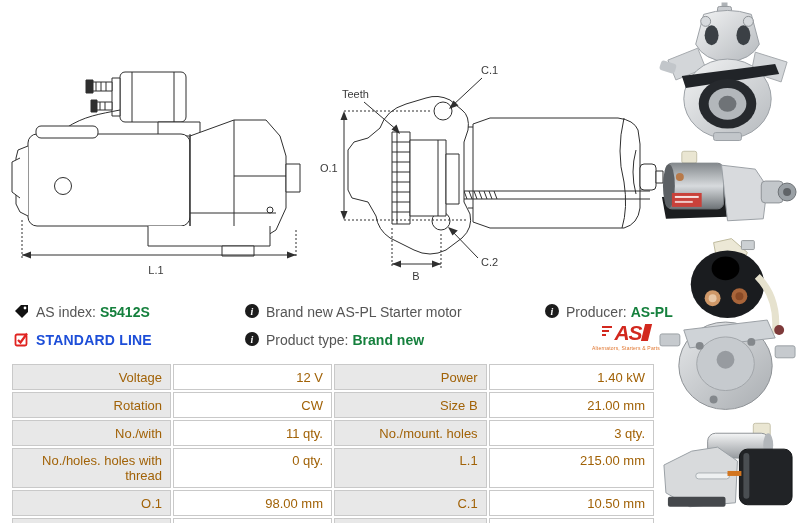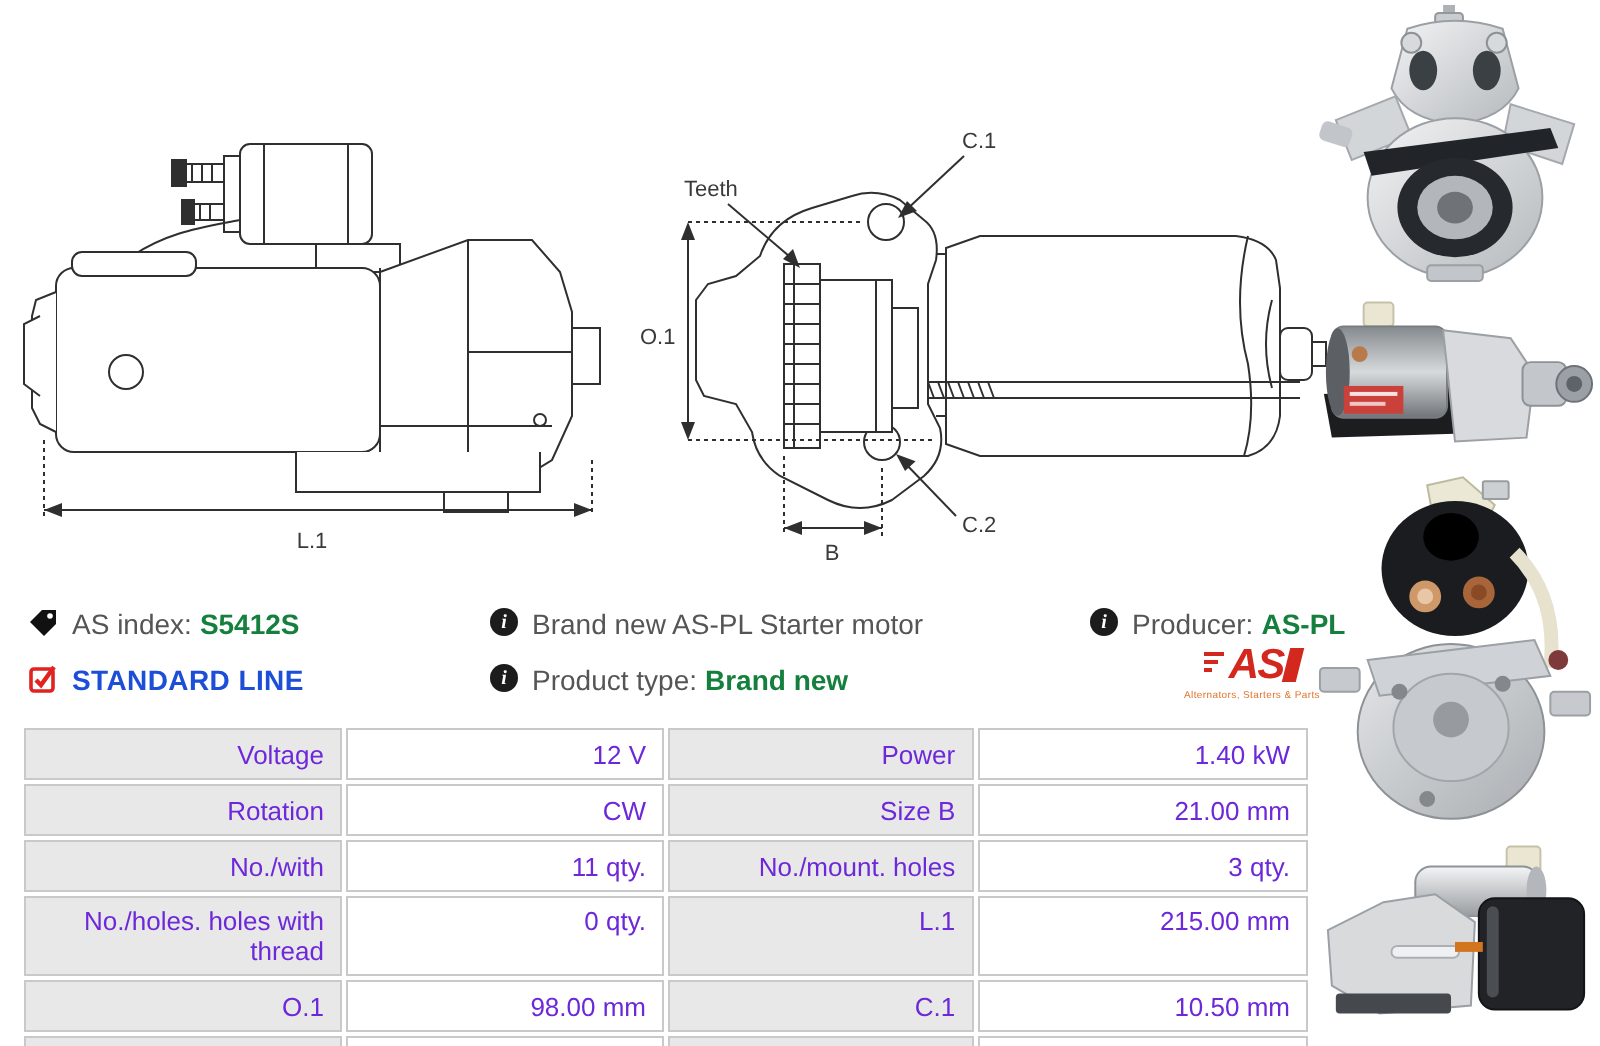--- a/index.html
+++ b/index.html
@@ -26,21 +26,21 @@
   .aspl-stripes{display:flex;flex-direction:column;gap:2px;margin-right:2px;margin-bottom:4px;}
   .aspl-stripes i{display:block;height:2px;background:#d2281e;}
   .aspl-text{font-size:21px;font-weight:bold;font-style:italic;color:#d2281e;
         line-height:20px;letter-spacing:-1px;}
   .aspl-tri{width:7px;height:17px;background:#d2281e;transform:skewX(-14deg);
         margin-left:1px;margin-bottom:2px;}
   .aspl-tag{font-size:5px;color:#e0742c;margin-top:1px;white-space:nowrap;letter-spacing:.2px;}
   
   table.spec{position:absolute;left:10px;top:362px;width:646px;
         border-collapse:separate;border-spacing:2px;table-layout:fixed;}
-  table.spec td{border:1px solid #c9c9c9;font-size:13px;color:#6d28d9;
+  table.spec td{border:1px solid #c9c9c9;font-size:13px;color:#a16207;
         text-align:right;padding:2px 8px;height:20px;vertical-align:middle;
         overflow:hidden;}
   table.spec td.lbl{background:#e8e8e8;}
   table.spec td.val{background:#ffffff;}
   table.spec tr.tall td{vertical-align:top;padding-top:4px;height:32px;}
   
   .photos{position:absolute;left:656px;top:2px;width:144px;display:flex;
         flex-direction:column;gap:5px;}
   .photos svg{display:block;}
 </style>

